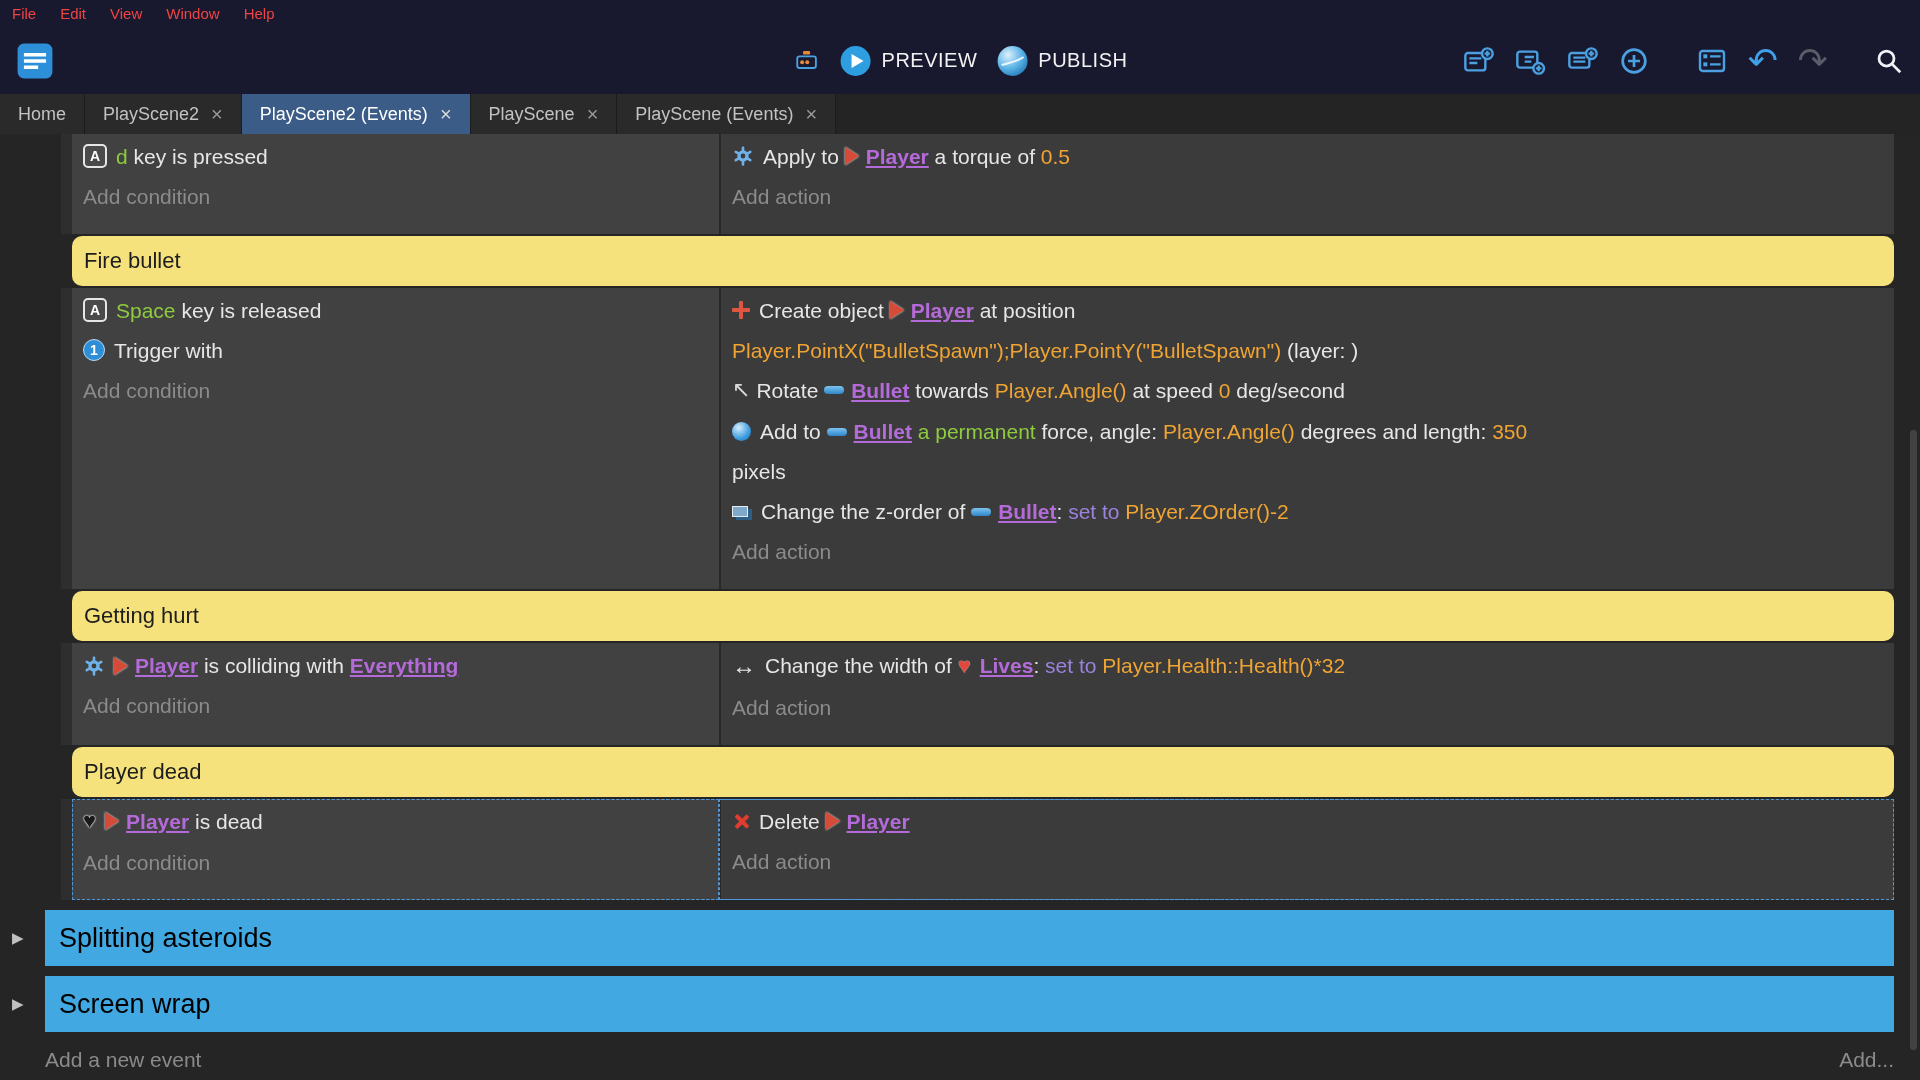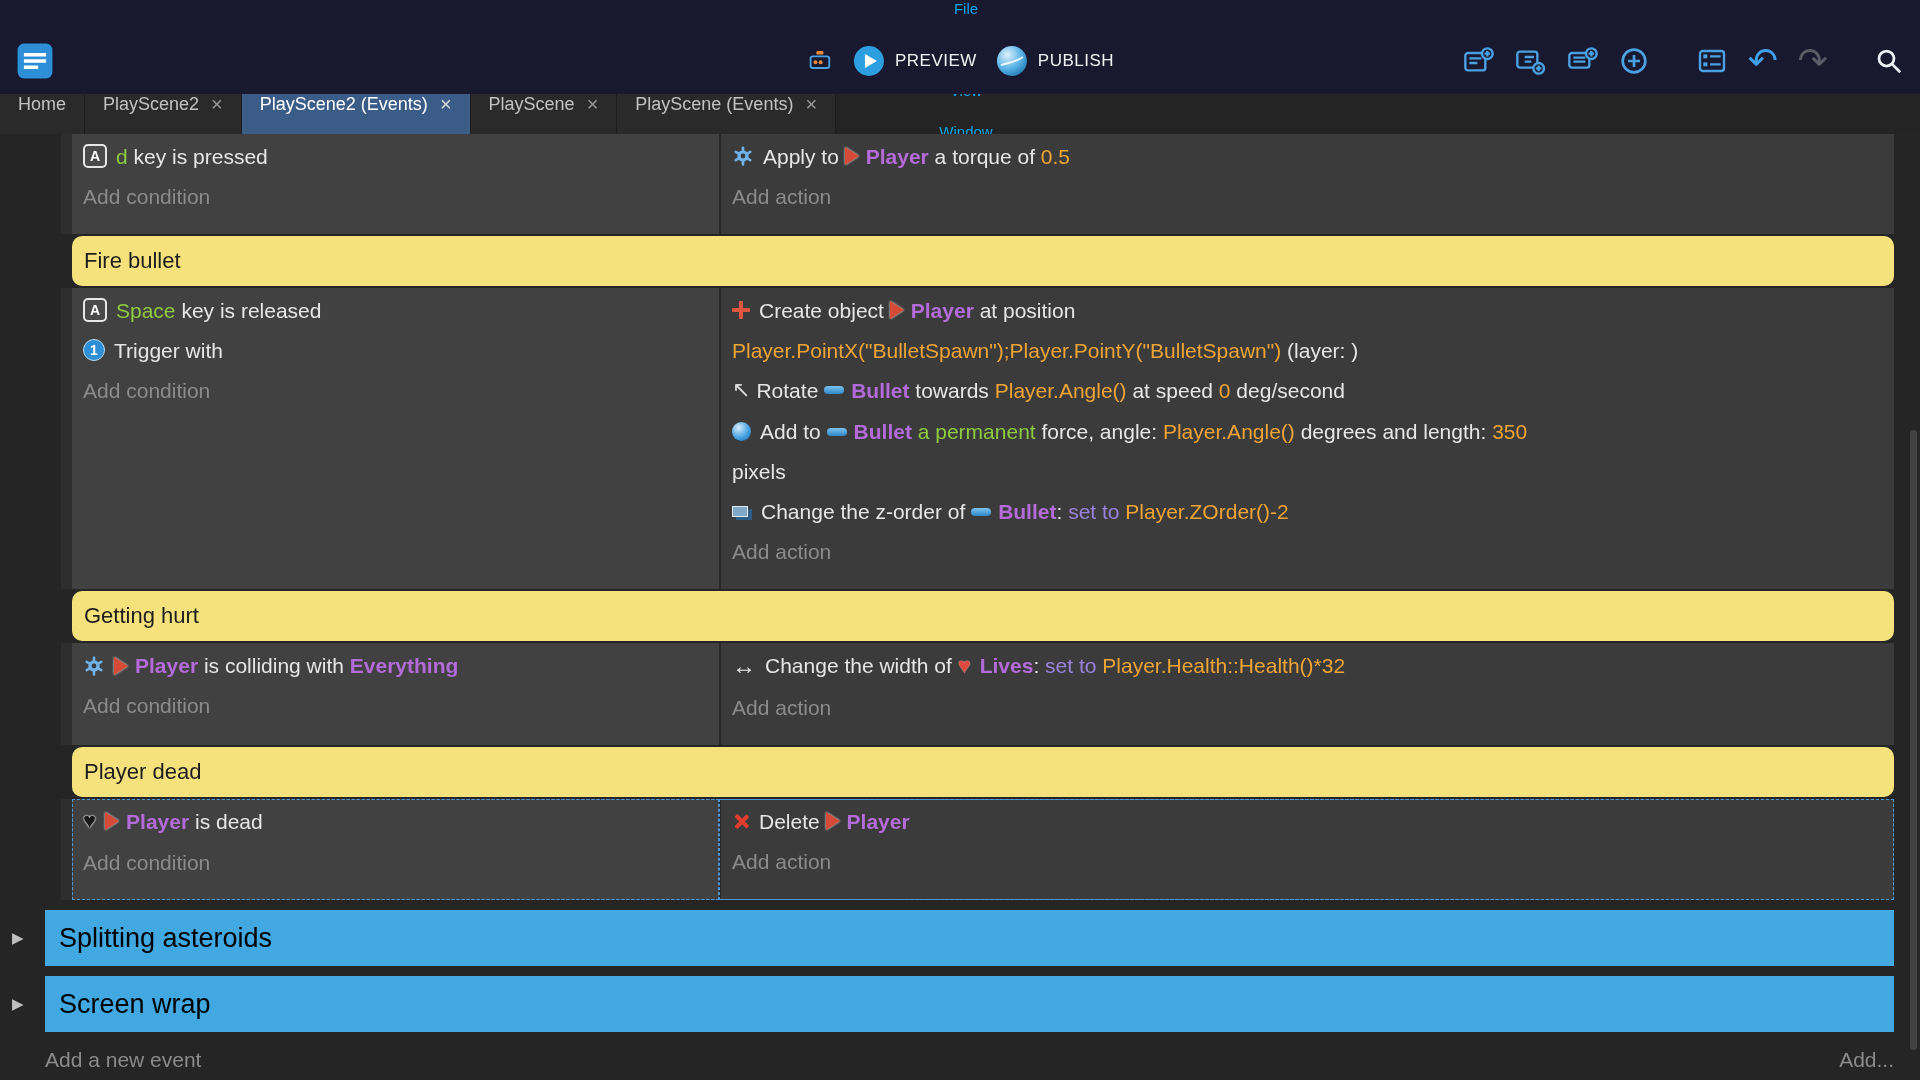--- a/index.html
+++ b/index.html
@@ -7,44 +7,44 @@
   body {
     width:1920px; height:1080px; overflow:hidden;
     background:#252525; color:#e6e6e6;
     font-family:"Liberation Sans","DejaVu Sans",sans-serif;
     position:relative;
   }
 
   
   .menubar {
     height:27px; background:#18182f; display:flex; align-items:center;
-    padding-left:12px; gap:24px; font-size:15px; color:#0ea5e9;flex-direction:column;
+    padding-left:12px; gap:24px; font-size:15px; color:#ef4444;
   }
   .menu-item { cursor:default; }
 
   .toolbar {
     height:67px; background:#18182f; display:flex; align-items:center; position:relative;
   }
   .logo { margin-left:16px; display:flex; }
   .tb-center {
     position:absolute; left:50%; transform:translateX(-50%);
     display:flex; align-items:center; gap:18px;
   }
-  .tb-btn { display:flex; align-items:center; gap:9px; font-size:17px; letter-spacing:.5px; color:#f2f2f2; }
+  .tb-btn { display:flex; align-items:center; gap:9px; font-size:20px; letter-spacing:.5px; color:#f2f2f2; }
   .tb-right { margin-left:auto; display:flex; align-items:center; gap:20px; margin-right:16px; }
   .tbi { display:flex; align-items:center; justify-content:center; }
   .glyph-btn { font-size:36px; line-height:32px; }
   .undo { color:#3fa0e8; }
   .redo { color:#5c5c68; }
   .tb-sep { width:6px; }
 
   
   .tabbar { height:40px; background:#242424; display:flex; align-items:stretch; }
   .tab {
-    display:flex; padding:0 18px; gap:12px;
+    display:flex; align-items:center; padding:0 18px; gap:12px;
     font-size:18px; color:#c2c2c2; background:#2a2a2a; border-right:1px solid #1c1c1c;
     white-space:nowrap;
   }
   .tab.active { background:#3a5c87; color:#ffffff; }
   .tab-close { color:#9a9a9a; font-size:20px; line-height:20px; }
   .tab.active .tab-close { color:#dcdcdc; }
 
   
   .sheet { position:relative; }
   .row { margin:0 26px 2px 72px; position:relative; }
@@ -81,21 +81,21 @@
 
   .vscroll {
     position:absolute; right:3px; top:430px; width:7px; height:620px;
     background:#424242; border-radius:3px;
   }
 
   
   .seg-plain  { color:#e6e6e6; }
   .seg-green  { color:#8ecb3f; }
   .seg-num    { color:#efa433; }
-  .seg-object { color:#b46bd9; font-weight:bold; }
+  .seg-object { color:#b46bd9; font-weight:bold;text-decoration:underline; }
   .seg-setto  { color:#9b82dd; }
 
   
   .icn {
     display:inline-flex; align-items:center; justify-content:center;
     vertical-align:middle; margin-right:9px; position:relative; top:-2px;
   }
   .icn-key {
     width:24px; height:24px; border:2px solid #e6e6e6; border-radius:5px;
     background:#4a4a4a; color:#fff; font-size:14px; font-weight:bold;

